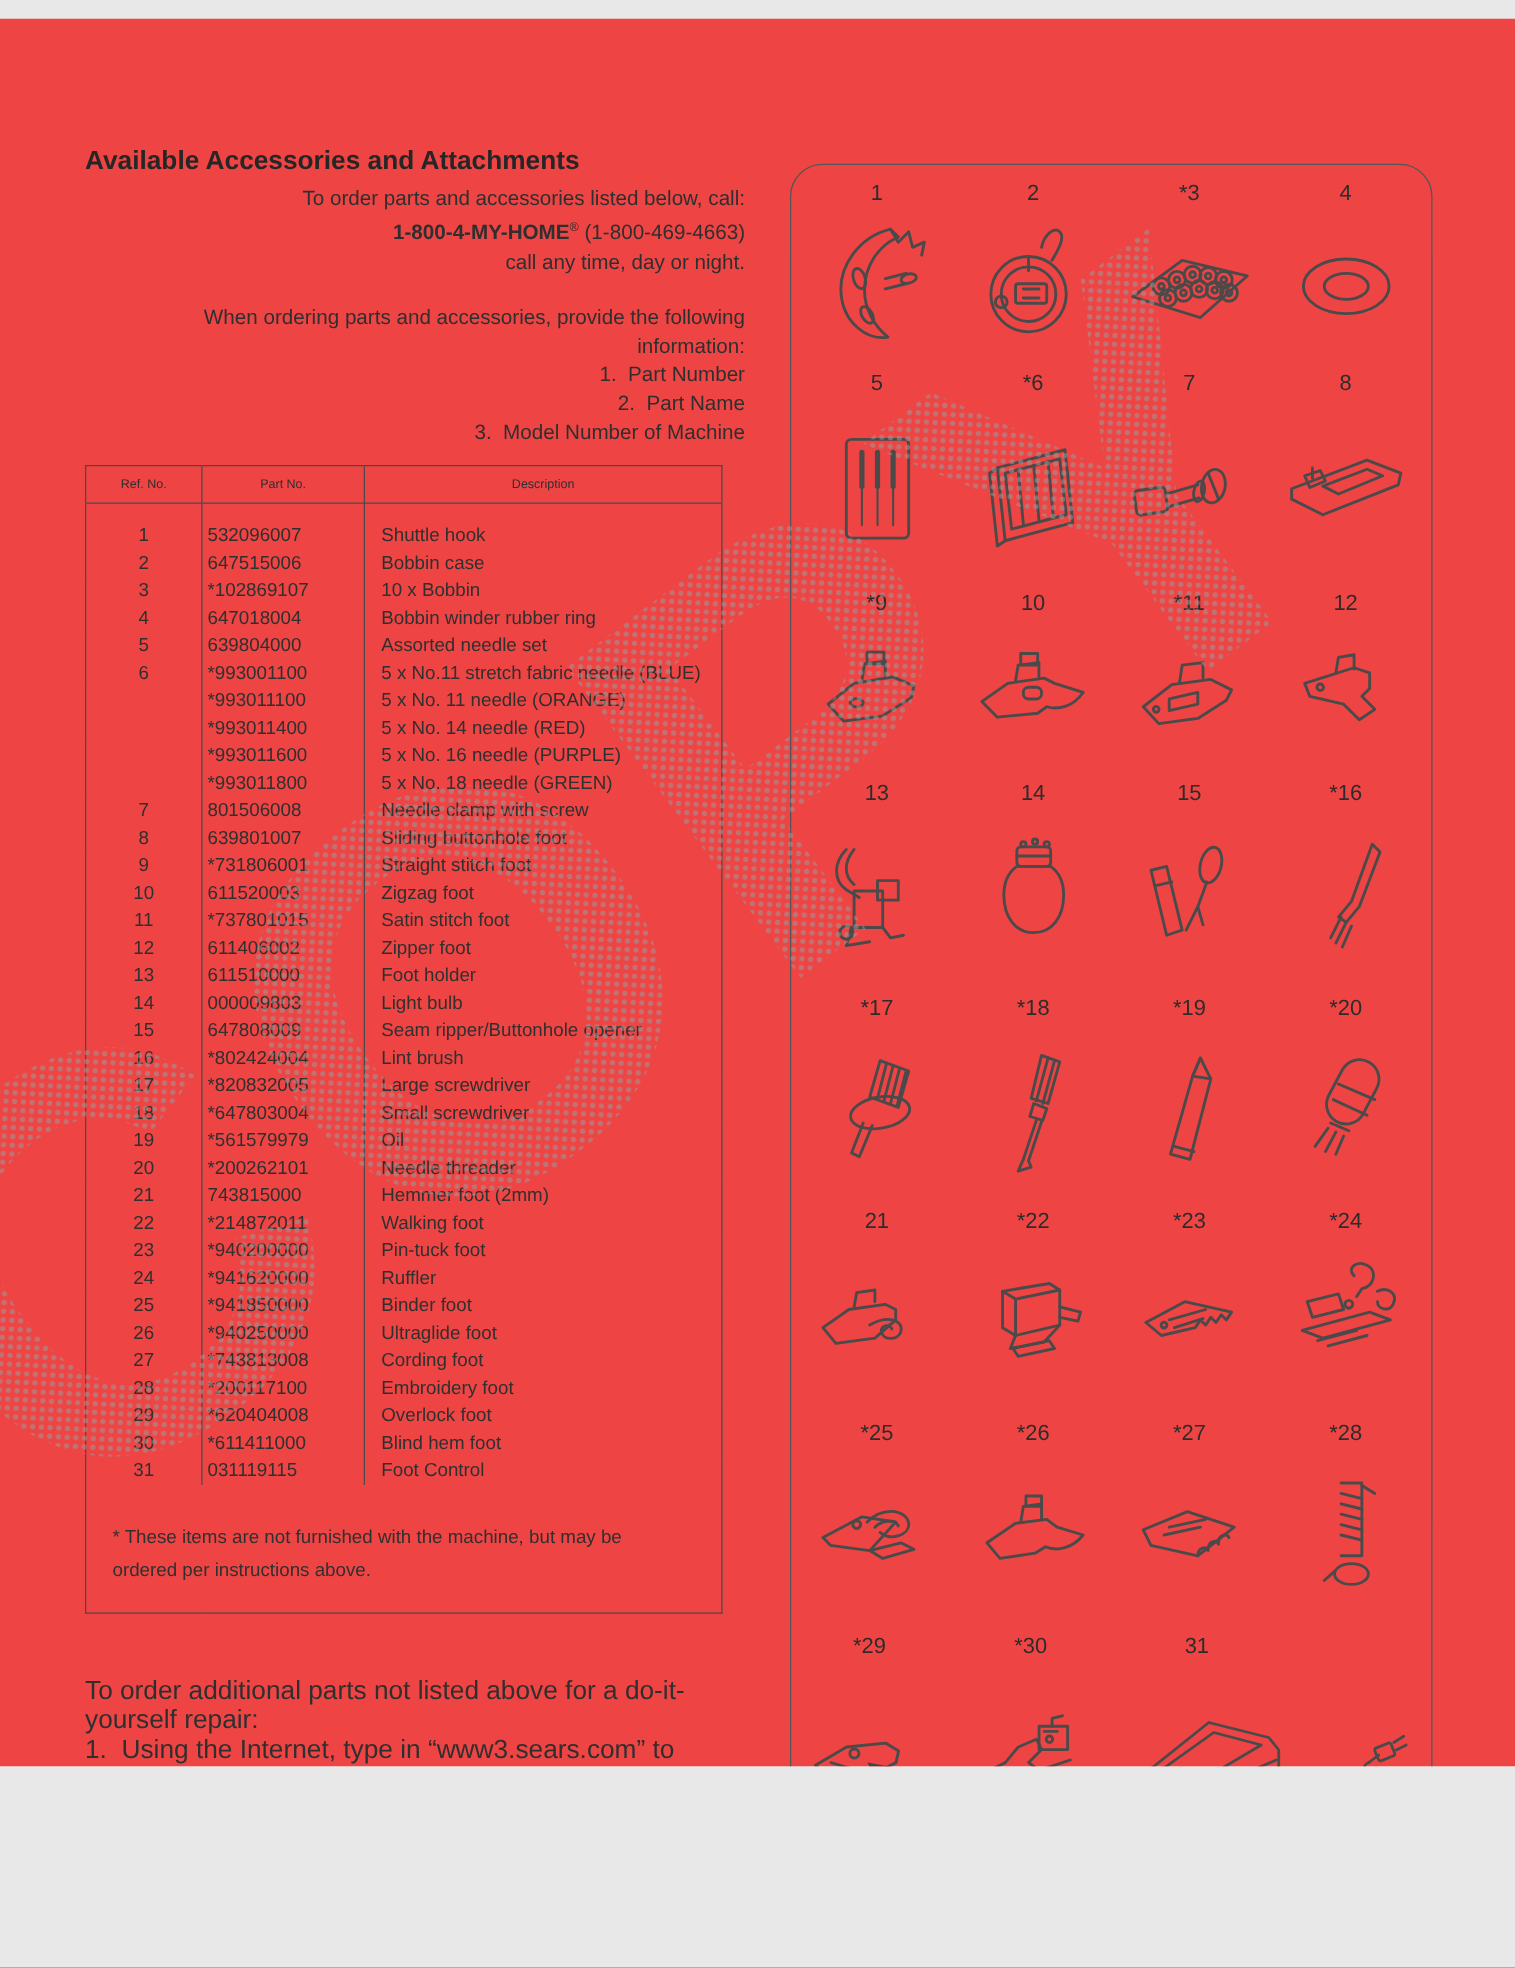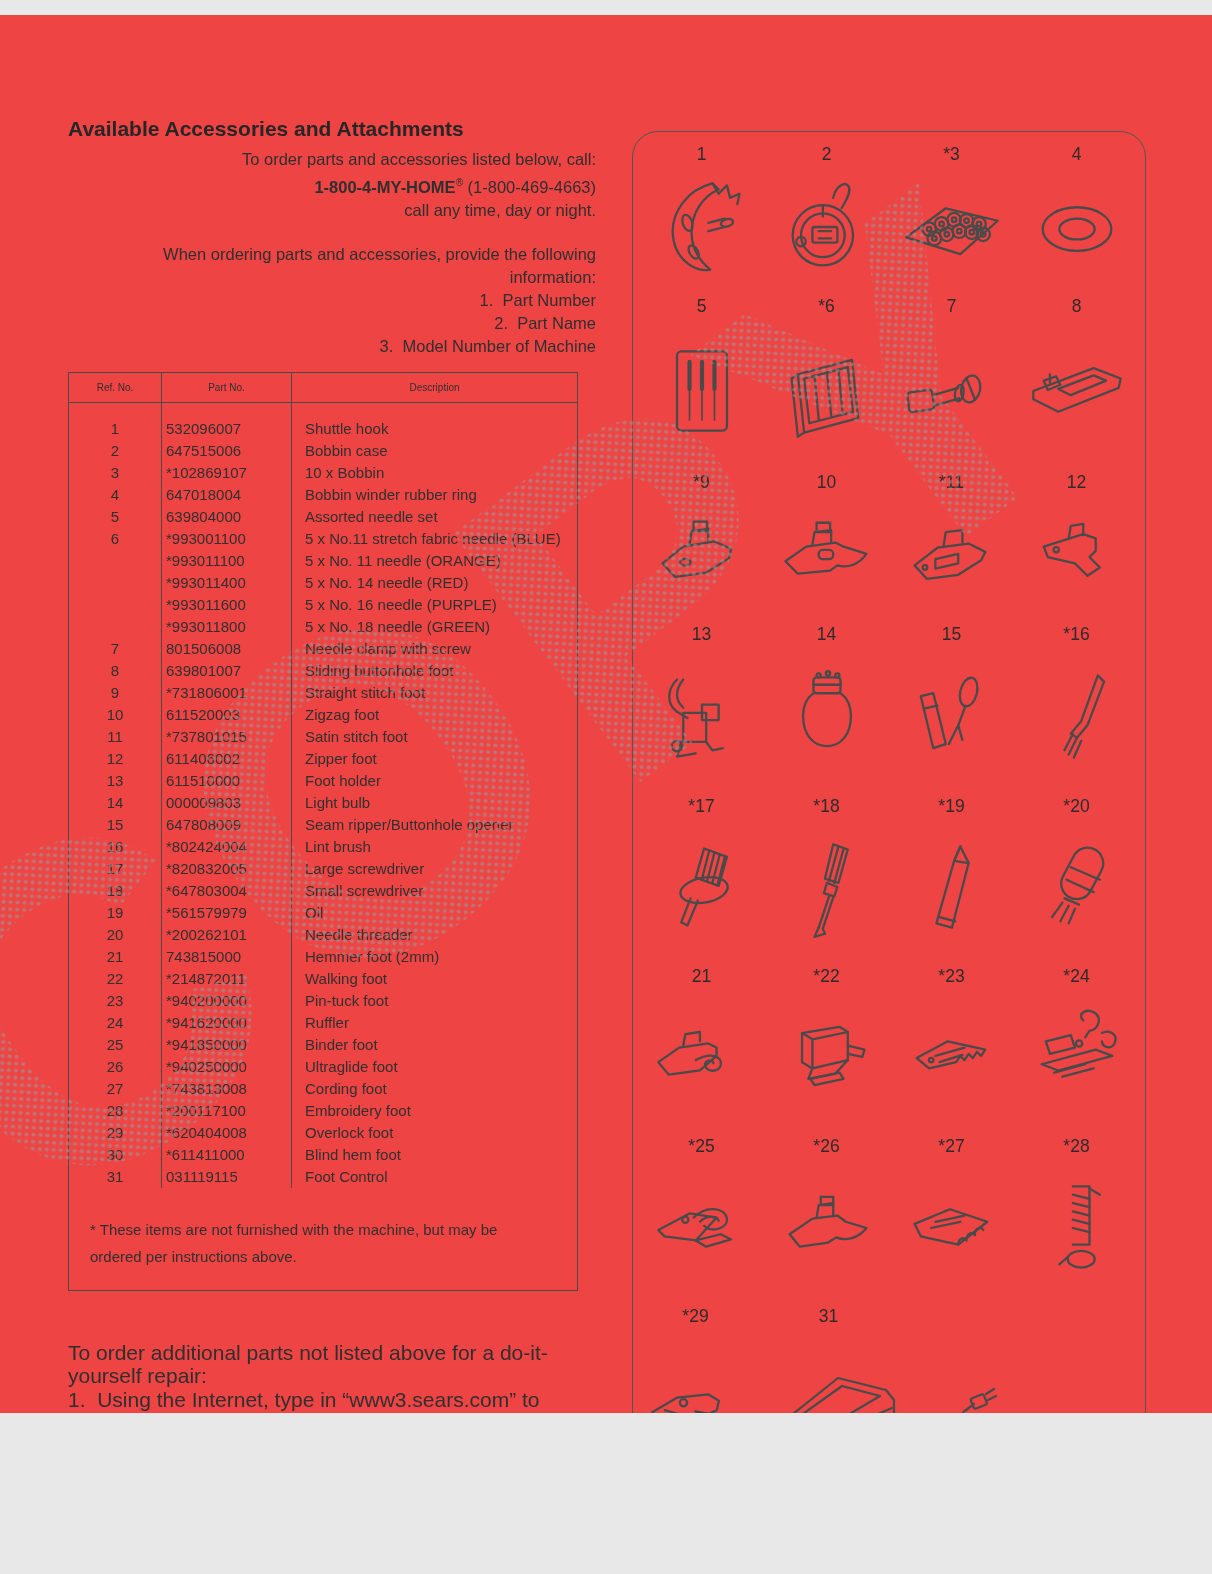--- a/index.html
+++ b/index.html
@@ -618,20 +618,32 @@
           <div class="num">*29</div>
           <svg class="icon" viewBox="0 0 100 100" style="width:104px;height:152px;">
             <g stroke="#4a4a4a" fill="none" stroke-width="2.2" stroke-linecap="round" stroke-linejoin="round">
               <path d="M8,54 L32,40 L62,37 L72,43 L70,52 L46,64 L16,62 Z"></path>
               <path d="M48,52 L76,57 L80,64 L52,60 Z" fill="#444" stroke="none"></path>
               <circle cx="38" cy="45" r="3.5"></circle>
               <path d="M20,52 L40,58"></path>
             </g>
           </svg>
         </div>
+        <div class="cell">
+          <div class="num">*30</div>
+          <svg class="icon" viewBox="0 0 100 100" style="width:104px;height:152px;">
+            <g stroke="#4a4a4a" fill="none" stroke-width="2.2" stroke-linecap="round" stroke-linejoin="round">
+              <path d="M10,62 L30,52 L40,40 L54,34 L58,42 L48,52 L56,58 L80,50"></path>
+              <rect x="56" y="24" width="22" height="18"></rect>
+              <path d="M60,28 L70,28 M66,24 L66,18 L74,16"></path>
+              <path d="M10,62 L40,68 L68,62"></path>
+              <circle cx="64" cy="34" r="2.5"></circle>
+            </g>
+          </svg>
+        </div>
         <div class="cell span2">
           <div class="num">31</div>
           <svg class="icon" viewBox="0 0 230 100" style="width:230px;height:152px;">
             <g stroke="#4a4a4a" fill="none" stroke-width="2.2" stroke-linecap="round" stroke-linejoin="round">
               <path d="M14,60 L64,20 L112,32 L120,42 L120,56 L62,80 L16,72 Z"></path>
               <path d="M26,58 L68,28 L106,38 L62,64 Z"></path>
               <path d="M16,62 L62,74 M62,74 L118,50"></path>
               <circle cx="96" cy="66" r="2.5"></circle>
               <path d="M120,60 C134,70 142,54 152,62 C162,70 152,78 160,70 C168,62 176,74 184,66 C190,60 186,54 192,52"></path>
               <path d="M150,64 C146,74 158,76 160,68 M166,62 C162,72 174,74 176,66"></path>

